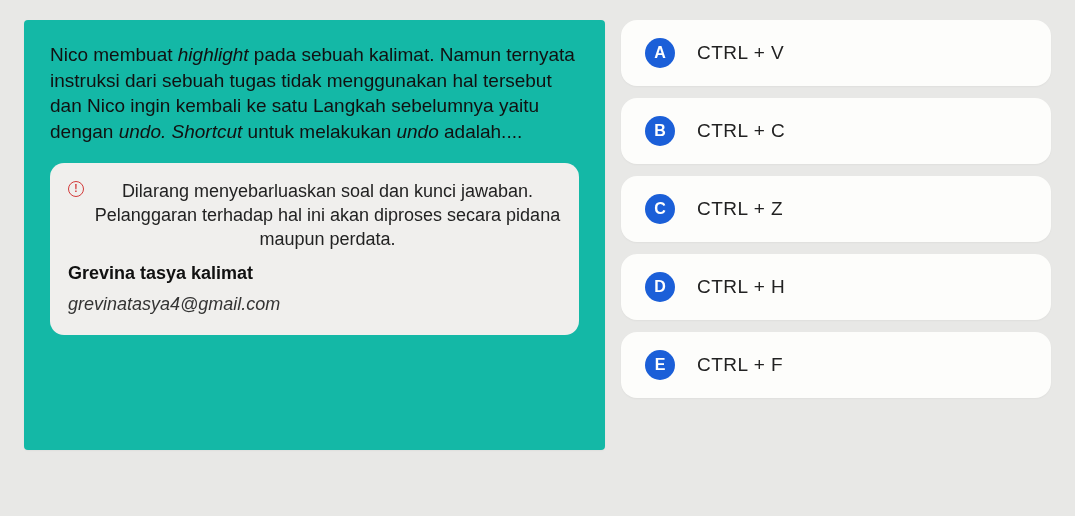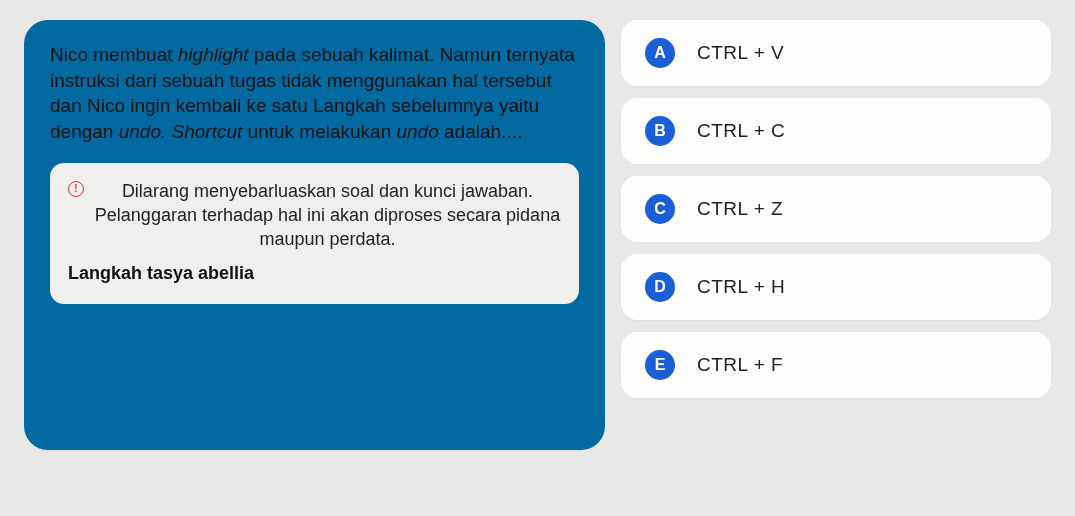--- a/index.html
+++ b/index.html
@@ -8,22 +8,22 @@
       background: #e8e8e6;
       width: 1075px;
       height: 516px;
       padding: 20px 24px;
       display: flex;
       gap: 16px;
       align-items: flex-start;
     }
     .question-panel {
       flex: 1;
-      background: #0369a1;
-      border-radius: 24px;
+      background: #14b8a6;
+      border-radius: 4px;
       padding: 22px 26px 60px 26px;
       color: #1a1a1a;
       box-shadow: 0 1px 2px rgba(0,0,0,0.04);
       min-height: 430px;
     }
     .question-text {
       font-size: 19px;
       line-height: 1.35;
       color: #111;
     }
@@ -110,21 +110,22 @@
 <body>
 
 <div class="question-panel">
   <p class="question-text" id="question-text"><span>Nico membuat </span><span class="italic">highlight</span><span> pada sebuah kalimat. Namun ternyata instruksi dari sebuah tugas tidak menggunakan hal tersebut dan Nico ingin kembali ke satu Langkah sebelumnya yaitu dengan </span><span class="italic">undo. Shortcut</span><span> untuk melakukan </span><span class="italic">undo</span><span> adalah....</span></p>
 
   <div class="notice-box">
     <div class="notice-line">
       <span class="notice-icon">!</span>
       <span class="notice-text">Dilarang menyebarluaskan soal dan kunci jawaban. Pelanggaran terhadap hal ini akan diproses secara pidana maupun perdata.</span>
     </div>
-    <div class="author-name">Langkah tasya abellia</div>
+    <div class="author-name">Grevina tasya kalimat</div>
+    <div class="author-email">grevinatasya4@gmail.com</div>
   </div>
 </div>
 
 <div class="options-col" id="options-col">
     <div class="option">
       <span class="option-letter">A</span>
       <span class="option-label">CTRL + V</span>
     </div>
     <div class="option">
       <span class="option-letter">B</span>

